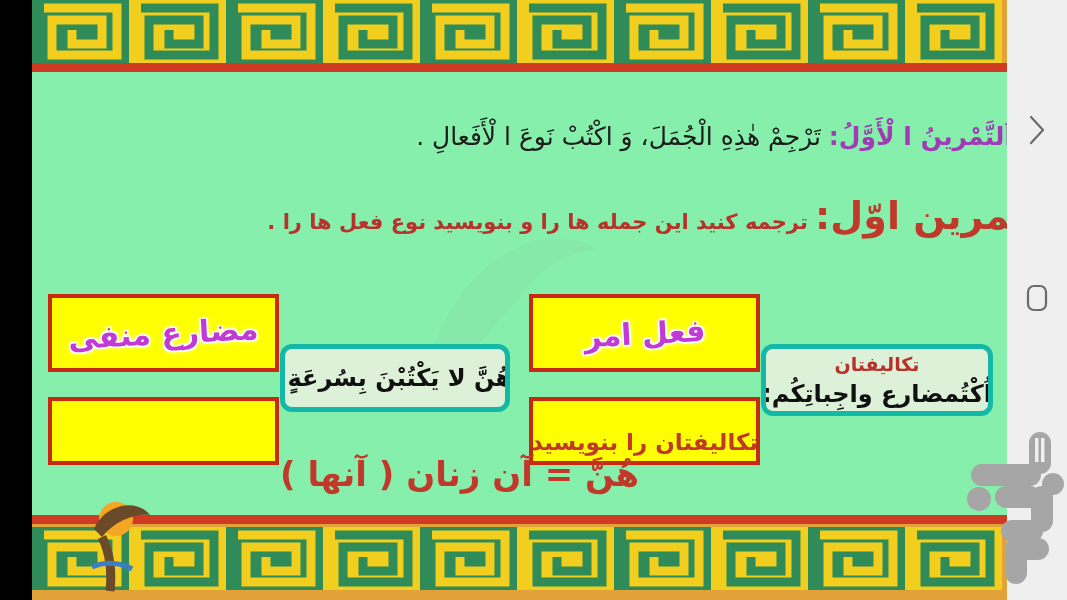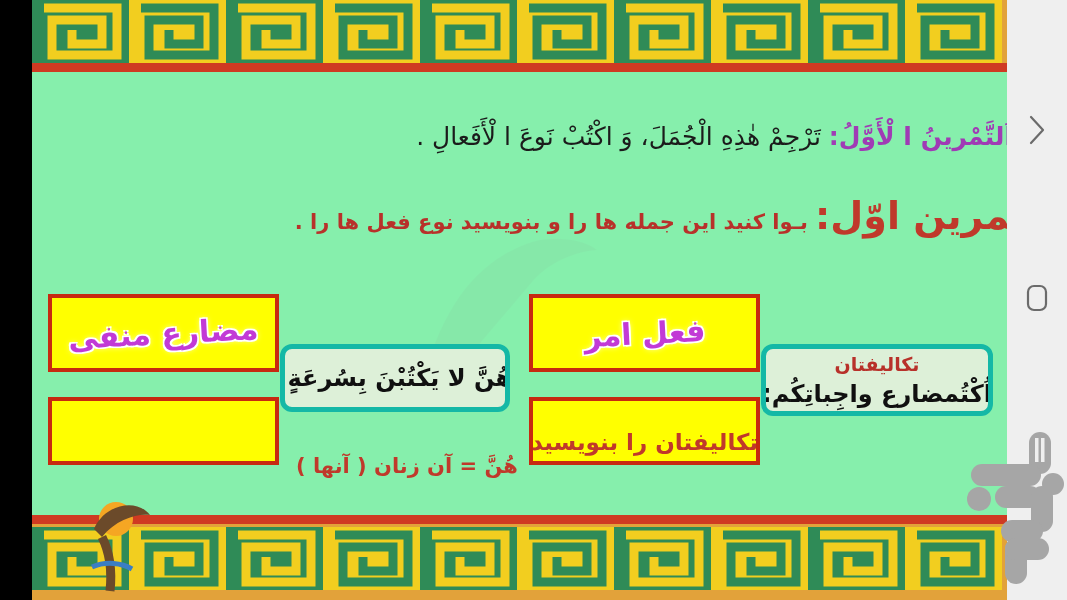--- a/index.html
+++ b/index.html
@@ -174,23 +174,22 @@
     white-space: nowrap;
     margin-bottom: 5px;
   }
 
   .note-line {
     position: absolute;
     direction: rtl;
     white-space: nowrap;
     font-family: "DejaVu Sans", sans-serif;
     font-weight: bold;
-    font-size: 21px;
+    font-size: 34px;
     color: #c0392b;
-    margin-left: 16px;
   }
 
   .mascot {
     position: absolute;
     left: 48px; bottom: 6px;
     width: 95px; height: 105px;
     z-index: 30;
     pointer-events: none;
   }
 </style>
@@ -229,21 +228,21 @@
     </div>
 
     <div class="sheet">
 
       <svg class="sheet-watermark" viewBox="0 0 260 170">
         <path d="M40 160 C60 90 90 40 150 20 C170 14 200 16 215 28 C190 30 165 42 150 60 C120 96 90 130 62 165 Z" fill="#8a8a8a"></path>
       </svg>
 
       <div class="line-arabic"><span class="hl">اَلتَّمْرينُ ا لْأَوَّلُ:</span><span> تَرْجِمْ  هٰذِهِ الْجُمَلَ، وَ اكْتُبْ نَوعَ ا لْأَفَعالِ .</span></div>
 
-      <div class="line-persian"><span class="big">تمرین اوّل:</span><span>  بـوا کنید  این جمله ها را و بنویسید نوع فعل ها را .</span></div>
+      <div class="line-persian"><span class="big">تمرین اوّل:</span><span>  ترجمه کنید  این جمله ها را و بنویسید نوع فعل ها را .</span></div>
 
       <div class="ybox" style="left:16px; top:222px; width:231px; height:78px;">
         <span class="ybox-label">مضارع منفی</span>
       </div>
 
       <div class="ybox" style="left:16px; top:325px; width:231px; height:68px;">
         <span class="ybox-answer"></span>
       </div>
 
       <div class="gbox" style="left:248px; top:272px; width:230px; height:68px;">

